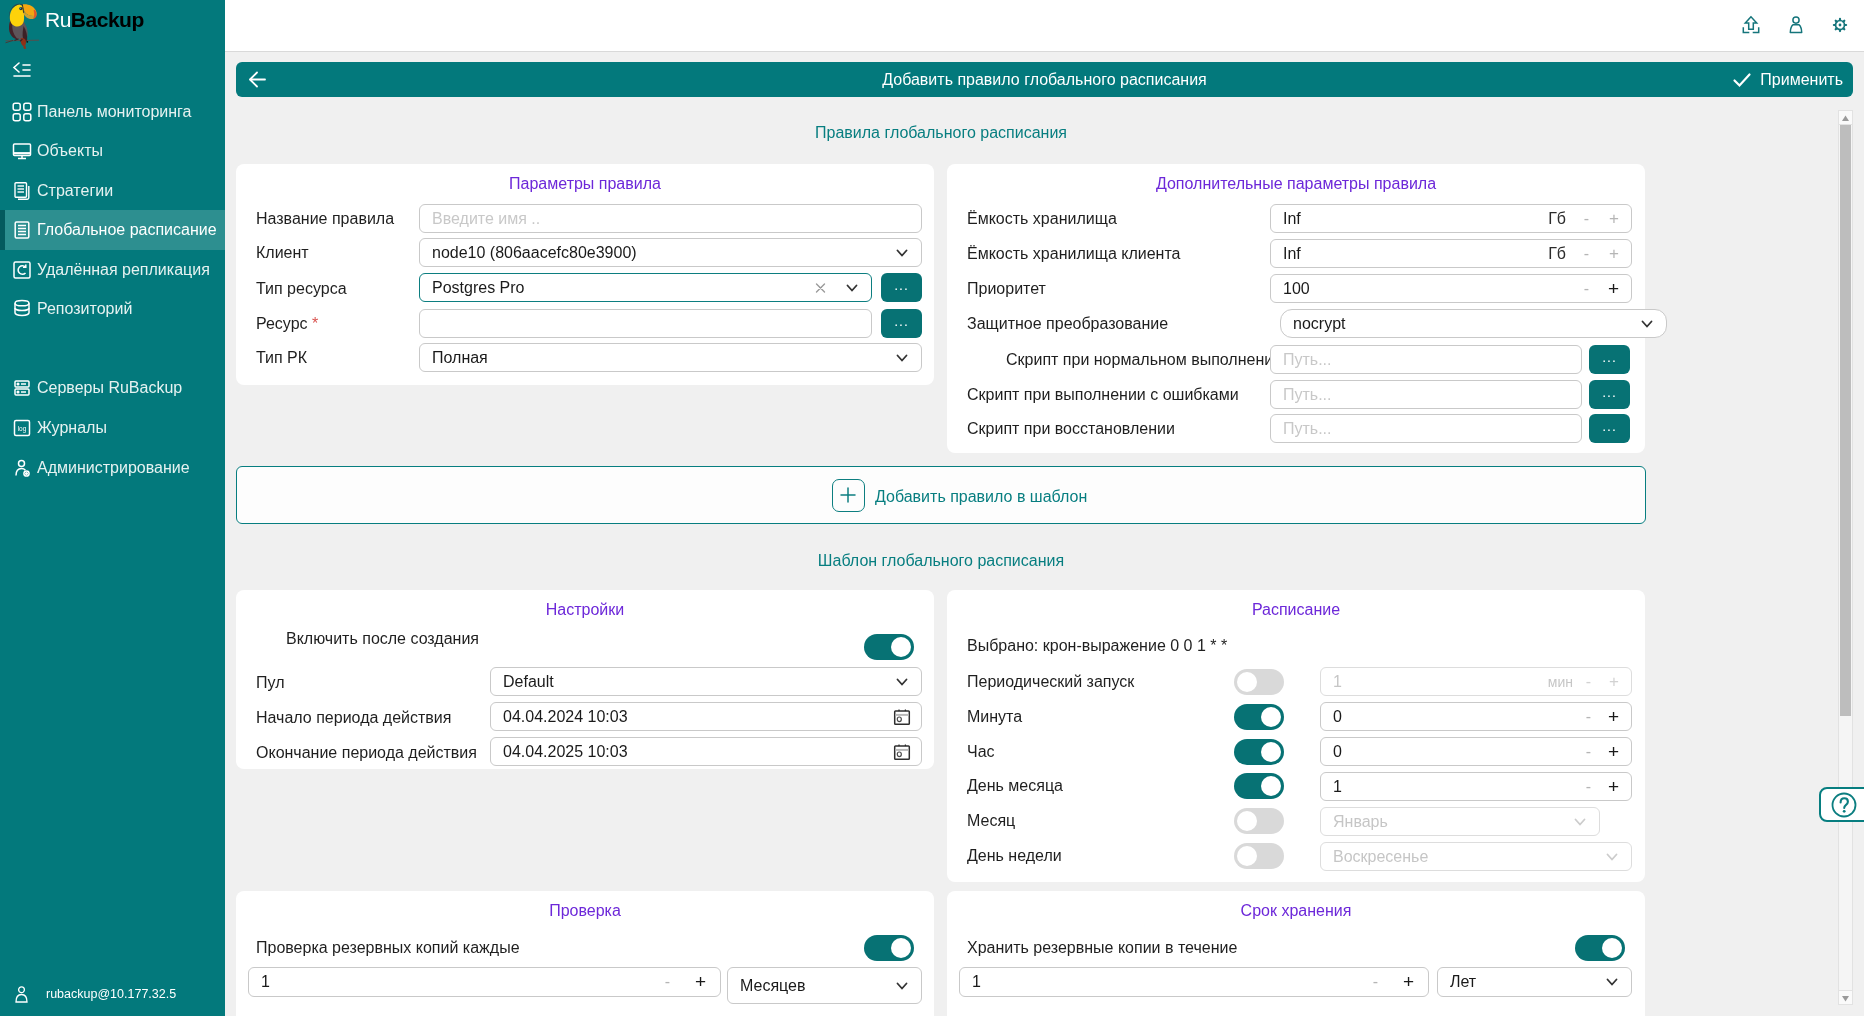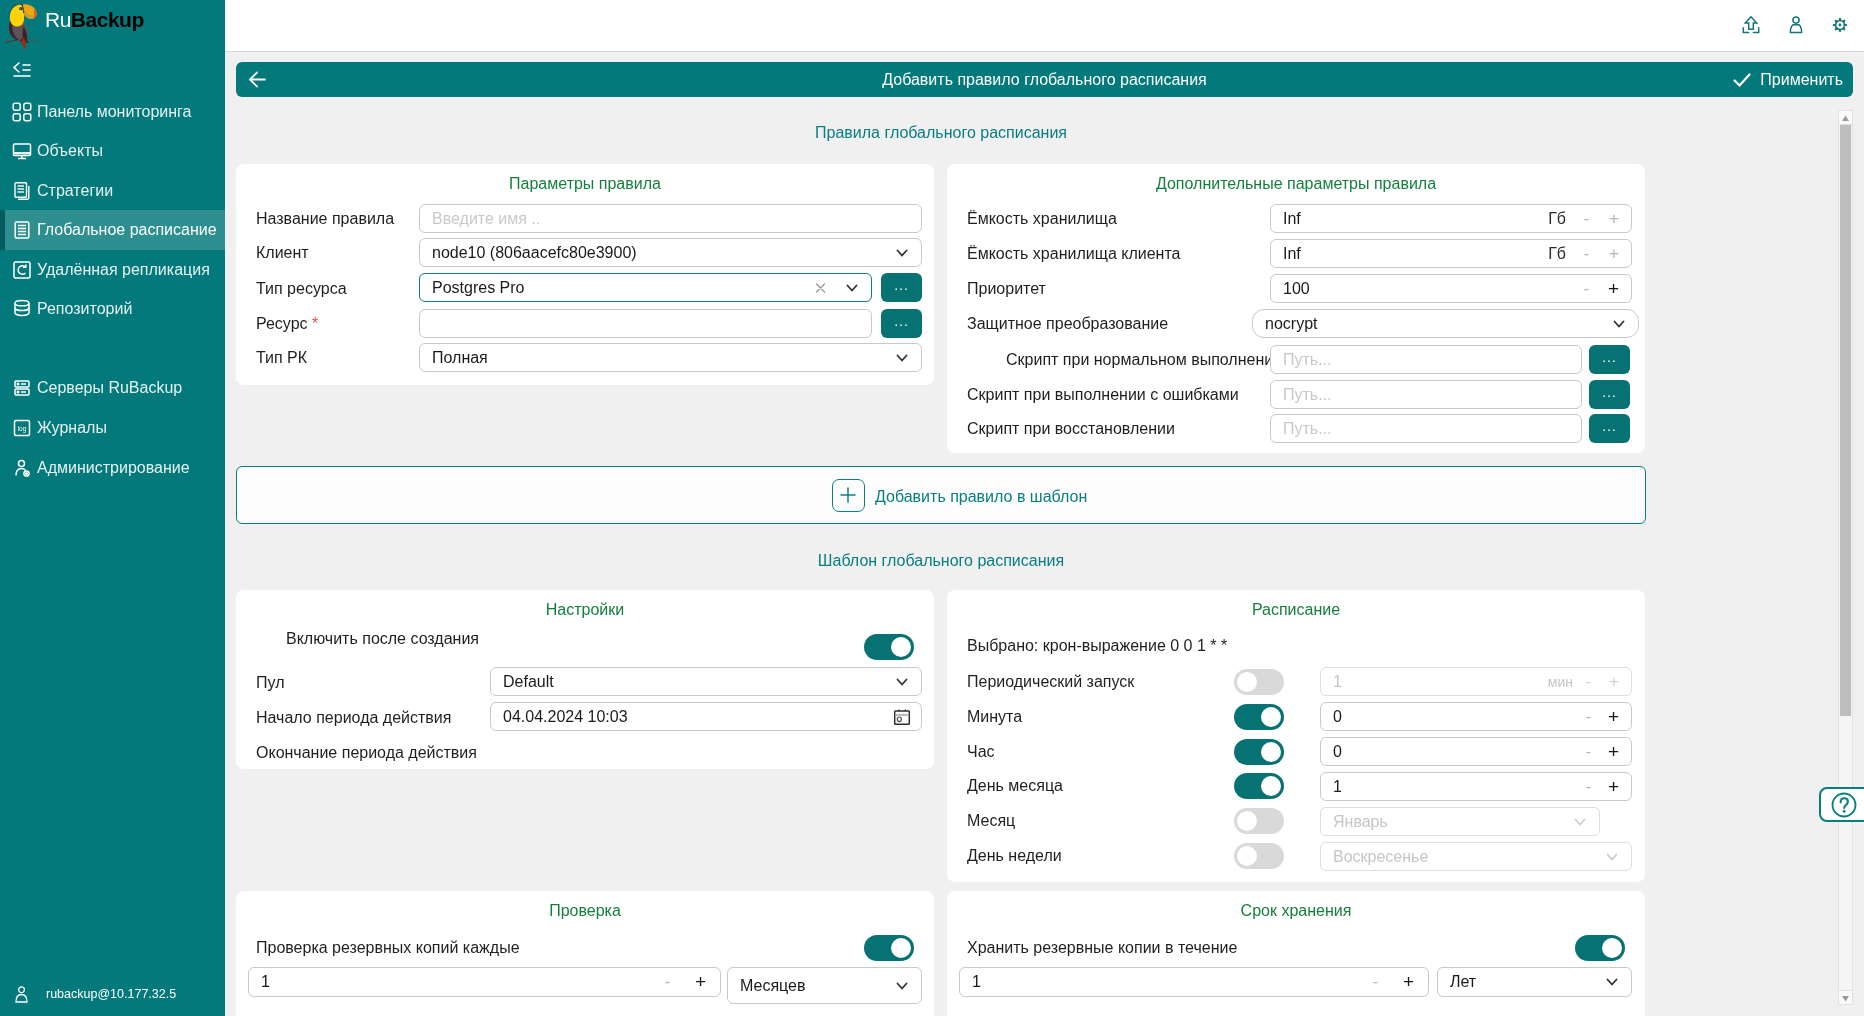--- a/index.html
+++ b/index.html
@@ -22,21 +22,21 @@
 .topicon { position:absolute; top:15px; width:20px; height:20px; }
 
 
 #headerbar { position:absolute; left:236px; top:62px; width:1617px; height:35px; background:#03797c; border-radius:6px; color:#fff; }
 #headerbar .title { position:absolute; left:0; right:0; top:0; height:35px; text-align:center; line-height:35px; font-size:16px; }
 #apply { position:absolute; right:10px; top:0; height:35px; display:flex; align-items:center; font-size:16px; color:#fff; }
 
 
 .section-title { position:absolute; color:#077e80; font-size:16px; text-align:center; width:1410px; left:236px; }
 .panel { position:absolute; background:#fff; border-radius:8px; }
-.panel-title { position:absolute; top:11px; left:0; right:0; text-align:center; color:#15803d; font-size:16px; }
+.panel-title { position:absolute; top:11px; left:0; right:0; text-align:center; color:#6d28d9; font-size:16px; }
 .lbl { position:absolute; font-size:16px; color:#1f1f1f; white-space:nowrap; }
 .inp { position:absolute; height:29px; background:#fff; border:1px solid #c9c9c9; border-radius:6px; font-size:16px; color:#1a1a1a; display:flex; align-items:center; padding:0 12px; }
 .inp .ph { color:#c8c8c8; }
 .chev { position:absolute; right:12px; top:50%; transform:translateY(-50%); width:14px; height:14px; }
 .dots-btn { position:absolute; width:41px; height:29px; background:#077274; border-radius:6px; color:#fff; text-align:center; font-size:14px; line-height:25px; letter-spacing:1px; }
 .toggle { position:absolute; width:50px; height:26px; border-radius:13px; background:#077274; }
 .toggle .knob { position:absolute; top:3px; width:20px; height:20px; border-radius:50%; background:#fff; }
 .toggle.on .knob { right:3px; }
 .toggle.off { background:#d9d9d9; }
 .toggle.off .knob { left:3px; }
@@ -255,21 +255,21 @@
     <span style="position:absolute;right:65px;color:#2b2b2b;">Гб</span>
     <span style="position:absolute;right:42px;color:#b5b5b5;font-size:16px;">-</span>
     <span style="position:absolute;right:12px;color:#b5b5b5;font-size:17px;">+</span>
   </div>
   <div class="lbl" style="left:20px; top:116px;">Приоритет</div>
   <div class="inp" style="left:323px; top:110px; width:362px;">100
     <span style="position:absolute;right:42px;color:#b5b5b5;font-size:16px;">-</span>
     <span style="position:absolute;right:12px;color:#1a1a1a;font-size:19px;">+</span>
   </div>
   <div class="lbl" style="left:20px; top:151px;">Защитное преобразование</div>
-  <div class="inp" style="left:305px; top:145px; width:387px;border-radius:12px;">nocrypt
+  <div class="inp" style="left:333px; top:145px; width:387px;border-radius:12px;">nocrypt
     <svg class="chev" viewBox="0 0 14 14" fill="none" stroke="#333" stroke-width="1.8" stroke-linecap="round">
         <path d="M2.5 4.5 L7 9.5 L11.5 4.5"></path>
       </svg>
   </div>
   <div class="lbl" style="left:20px; top:187px;margin-left:39px;">Скрипт при нормальном выполнении</div>
   <div class="inp" style="left:323px; top:181px; width:312px;">
       <span class="ph">Путь...</span>
     </div>
   <div class="dots-btn" style="left:642px; top:181px;">...</div>
   <div class="lbl" style="left:20px; top:222px;">Скрипт при выполнении с ошибками</div>
@@ -310,20 +310,28 @@
   <div class="lbl" style="left:20px; top:119px;">Начало периода действия</div>
   <div class="inp" style="left:254px; top:112px; width:432px;">04.04.2024 10:03
     <svg class="chev" style="width:18px;height:18px;right:10px;" viewBox="0 0 18 18" fill="none">
         <rect x="1.7" y="3" width="14.6" height="13.2" rx="0.8" stroke="#2e2e2e" stroke-width="1.5"></rect>
         <path d="M2.5 6.9 H15.5" stroke="#b9b9b9" stroke-width="2"></path>
         <path d="M5.6 1.6 L6.4 2.9 M12 1.6 L12.8 2.9" stroke="#2e2e2e" stroke-width="1.4"></path>
         <rect x="4.3" y="9" width="4" height="4.6" rx="2" stroke="#4a4a4a" stroke-width="1.2"></rect>
       </svg>
   </div>
   <div class="lbl" style="left:20px; top:154px;">Окончание периода действия</div>
+  <div class="inp" style="left:254px; top:147px; width:432px;">04.04.2025 10:03
+    <svg class="chev" style="width:18px;height:18px;right:10px;" viewBox="0 0 18 18" fill="none">
+        <rect x="1.7" y="3" width="14.6" height="13.2" rx="0.8" stroke="#2e2e2e" stroke-width="1.5"></rect>
+        <path d="M2.5 6.9 H15.5" stroke="#b9b9b9" stroke-width="2"></path>
+        <path d="M5.6 1.6 L6.4 2.9 M12 1.6 L12.8 2.9" stroke="#2e2e2e" stroke-width="1.4"></path>
+        <rect x="4.3" y="9" width="4" height="4.6" rx="2" stroke="#4a4a4a" stroke-width="1.2"></rect>
+      </svg>
+  </div>
 </div>
 
 <div class="panel" id="p4" style="left:947px; top:590px; width:698px; height:292px;">
   <div class="panel-title">Расписание</div>
   <div class="lbl" style="left:20px; top:47px;">Выбрано: крон-выражение 0 0 1 * *</div>
   <div class="lbl" style="left:20px; top:83px;">Периодический запуск</div>
   <div class="toggle off" style="left:287px; top:79px;">
       <div class="knob"></div>
     </div>
   <div class="inp dis" style="left:373px; top:77px; width:312px;">1

